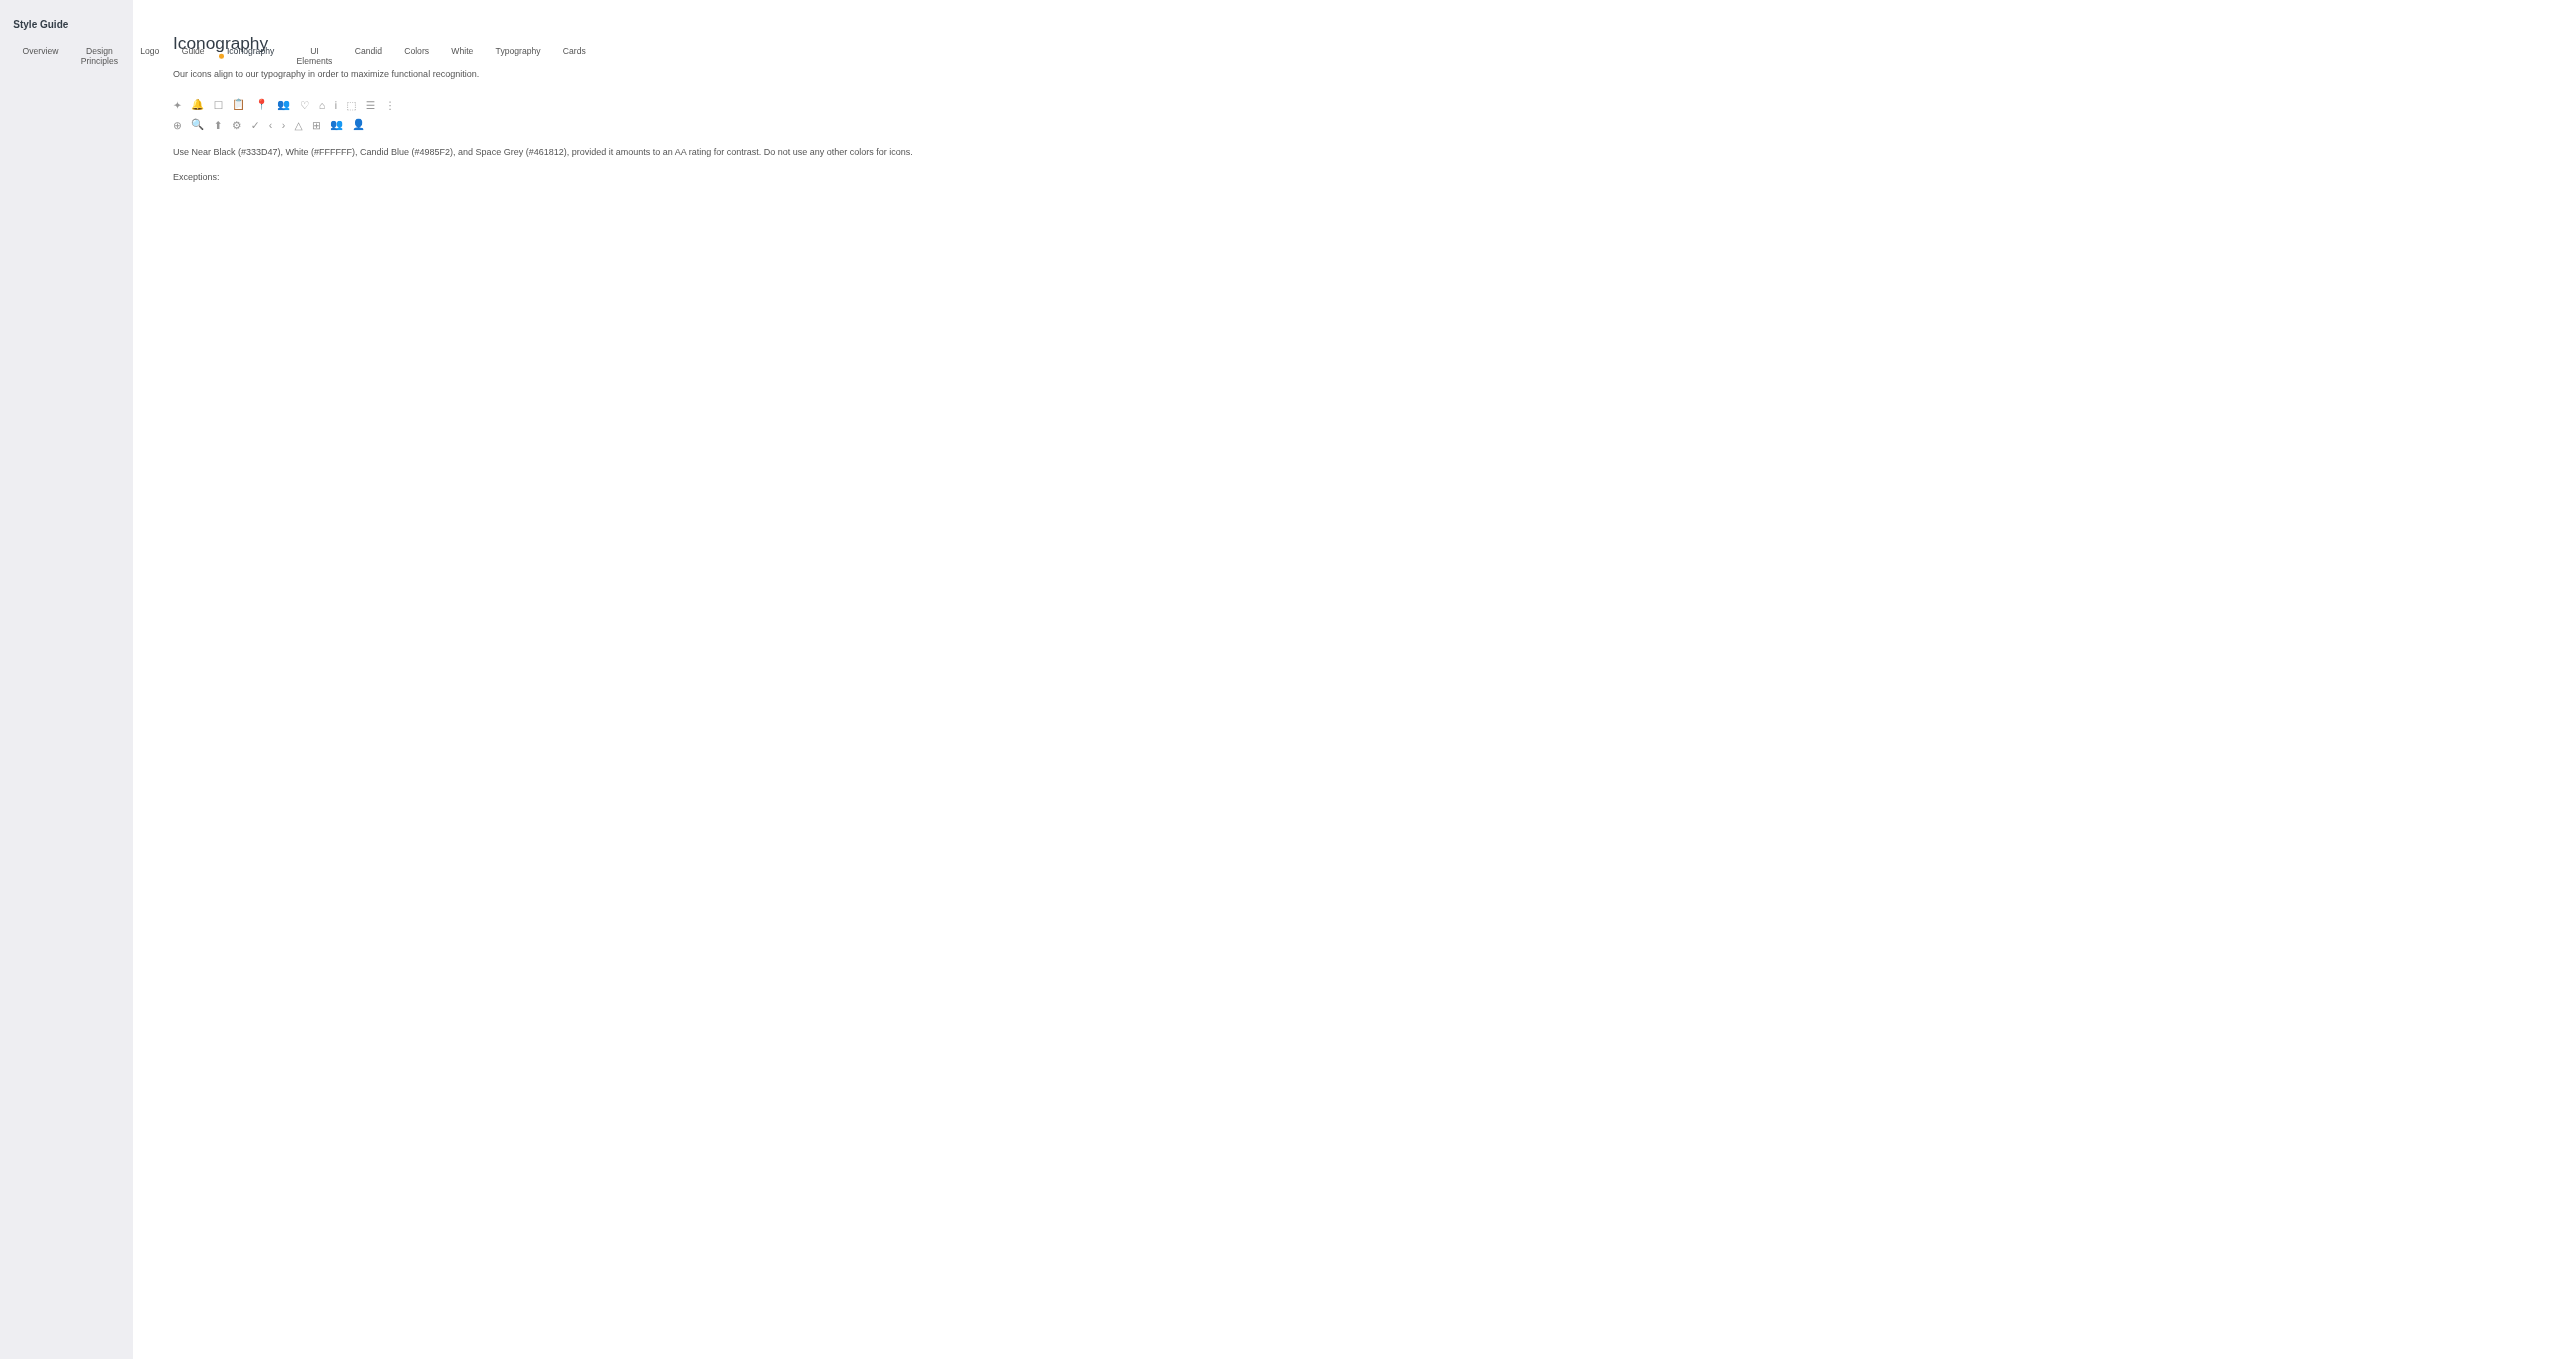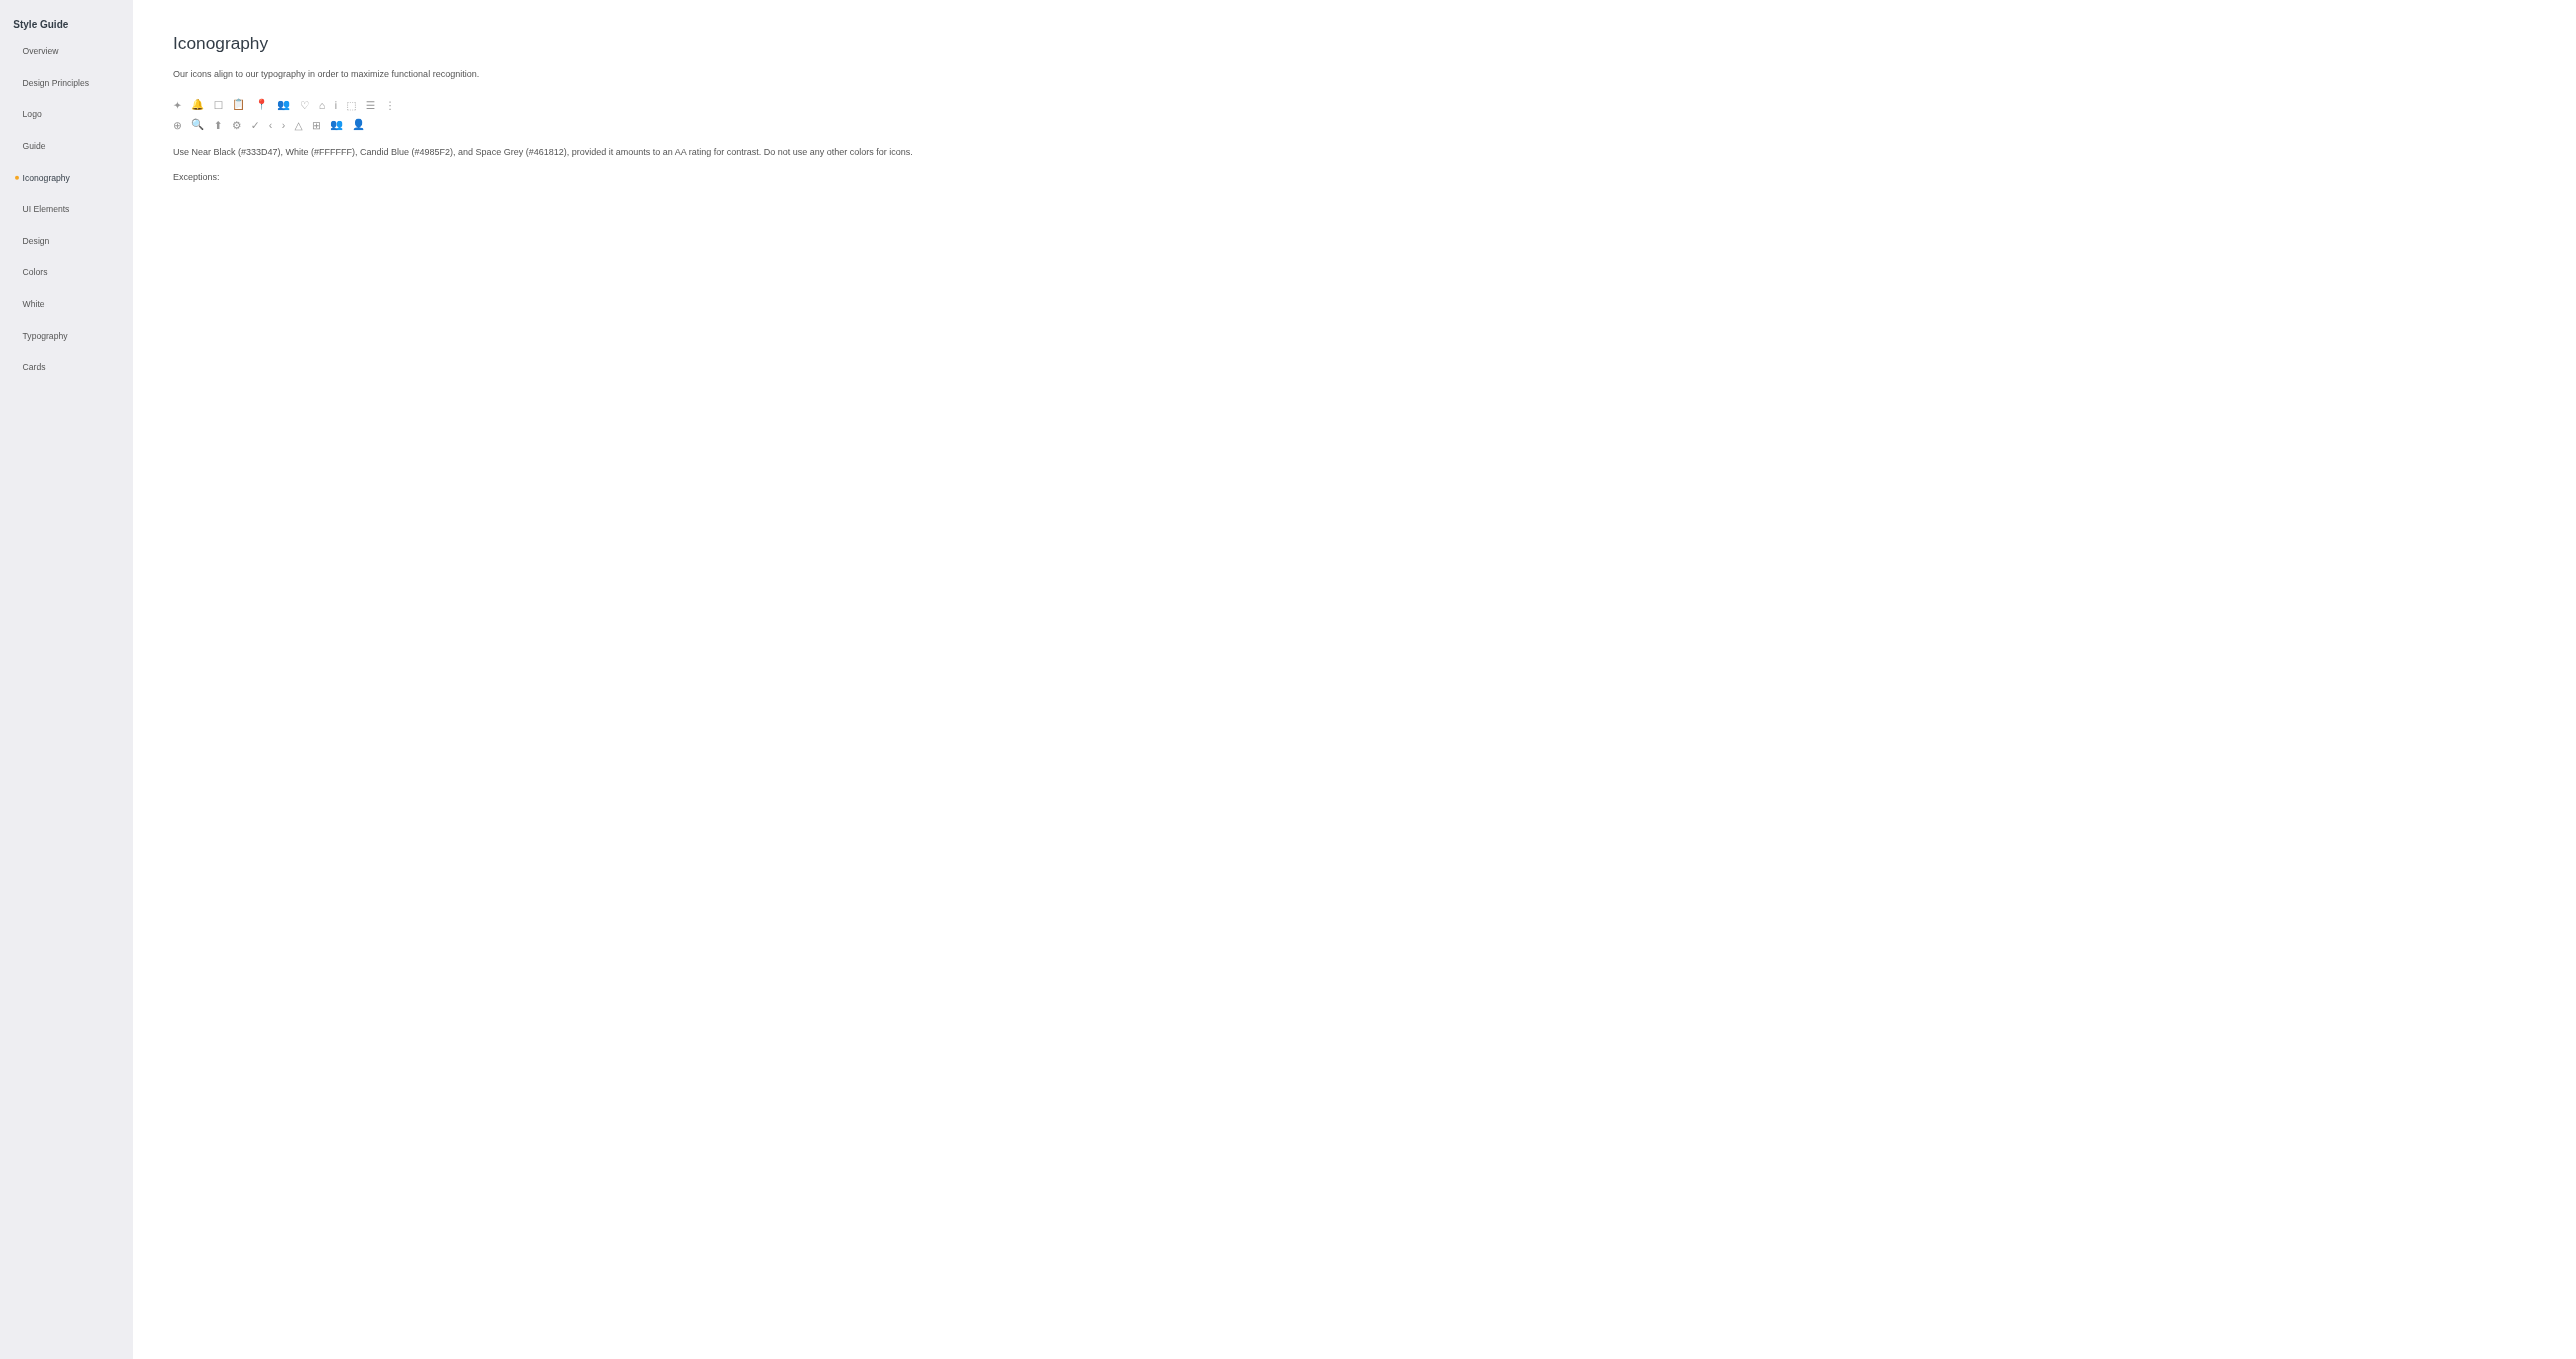--- a/index.html
+++ b/index.html
@@ -25,22 +25,23 @@
     .sidebar-title {
       font-size: 10px;
       font-weight: 600;
       color: #333d47;
       margin-bottom: 13.3px;
     }
 
     .sidebar-nav {
       list-style: none;
       display: flex;
-      flex-direction: column;
-      gap: 15px;
+      flex-direction: row;
+      gap: 9px;
+      text-align: center;
     }
 
     .sidebar-nav li {
       padding: 3.3px 4px 3.3px 9.3px;
       cursor: pointer;
       border-radius: 2.7px;
       color: #555;
       font-size: 8.6px;
       position: relative;
     }
@@ -138,21 +139,21 @@
     <li>
       <span>Guide</span>
     </li>
     <li class="active">
       <span>Iconography</span>
     </li>
     <li>
       <span>UI Elements</span>
     </li>
     <li>
-      <span>Design</span>
+      <span>Candid</span>
     </li>
     <li>
       <span>Colors</span>
     </li>
     <li>
       <span>White</span>
     </li>
     <li>
       <span>Typography</span>
     </li>

